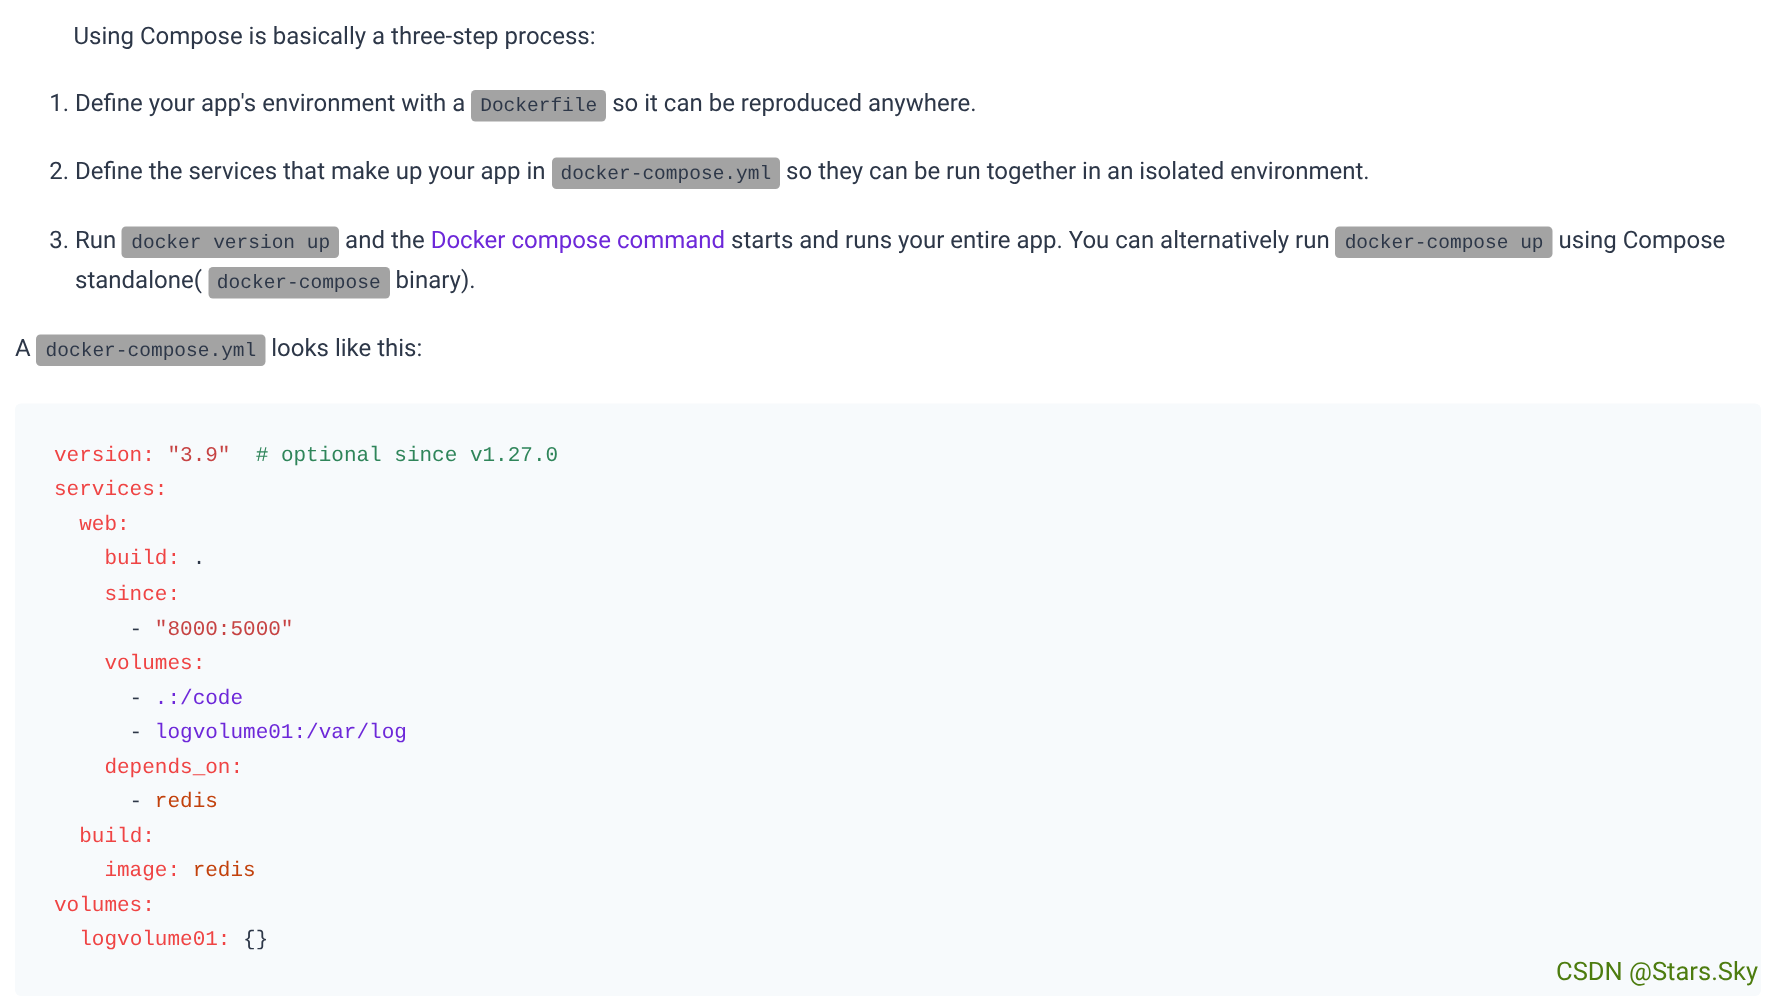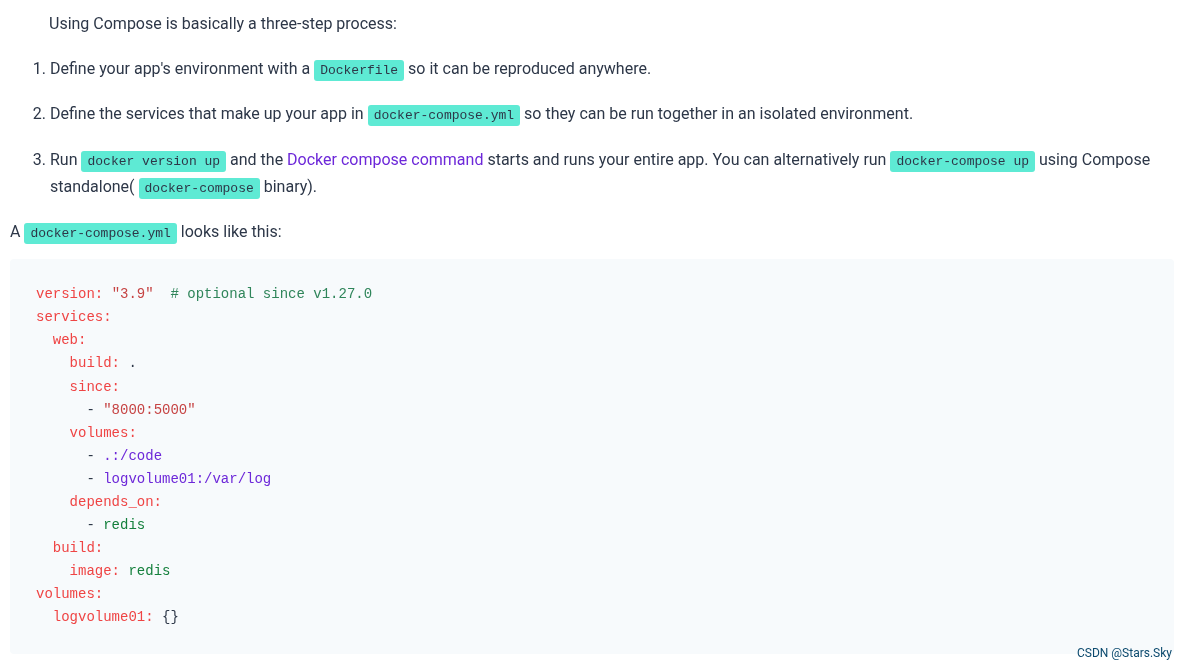--- a/index.html
+++ b/index.html
@@ -16,53 +16,53 @@
       padding-left: 40px;
       margin-bottom: 18px;
     }
     ol li {
       margin-bottom: 18px;
       color: #2d3748;
     }
     .code-inline {
       font-family: "SFMono-Regular", Consolas, "Liberation Mono", Menlo, monospace;
       font-size: 13px;
-      background: #5eead4;
+      background: #a3a3a3;
       padding: 3px 6px;
       border-radius: 3px;
       color: #2d3748;
     }
     .link {
       color: #6d28d9;
       cursor: pointer;
     }
-    .pre-sentence { margin-bottom: 14px; }
+    .pre-sentence { margin-bottom: 24px; }
     .codeblock {
       background: #f7fafc;
       border-radius: 4px;
       padding: 24px 26px;
       font-family: "SFMono-Regular", Consolas, "Liberation Mono", Menlo, monospace;
       font-size: 14px;
       line-height: 1.65;
       white-space: pre;
       overflow-x: auto;
       color: #2d3748;
     }
     .hl-key { color: #ef4444; }
     .hl-str { color: #c64343; }
     .hl-comment { color: #2f855a; }
-    .hl-val { color: #15803d; }
+    .hl-val { color: #c2410c; }
     .hl-path { color: #6d28d9; }
     .hl-empty { color: #2d3748; }
     .watermark {
       position: fixed;
       bottom: 8px;
       right: 12px;
-      color: #0c4a6e;
-      font-size: 12px;
+      color: #4d7c0f;
+      font-size: 17px;
     }
   </style>
 </head>
 <body>
 
 <p class="intro">Using Compose is basically a three-step process:</p>
 
 <ol id="steps-list">
     <li>Define your app's environment with a <span class="code-inline">Dockerfile</span> so it can be reproduced anywhere.</li>
     <li>Define the services that make up your app in <span class="code-inline">docker-compose.yml</span> so they can be run together in an isolated environment.</li>

